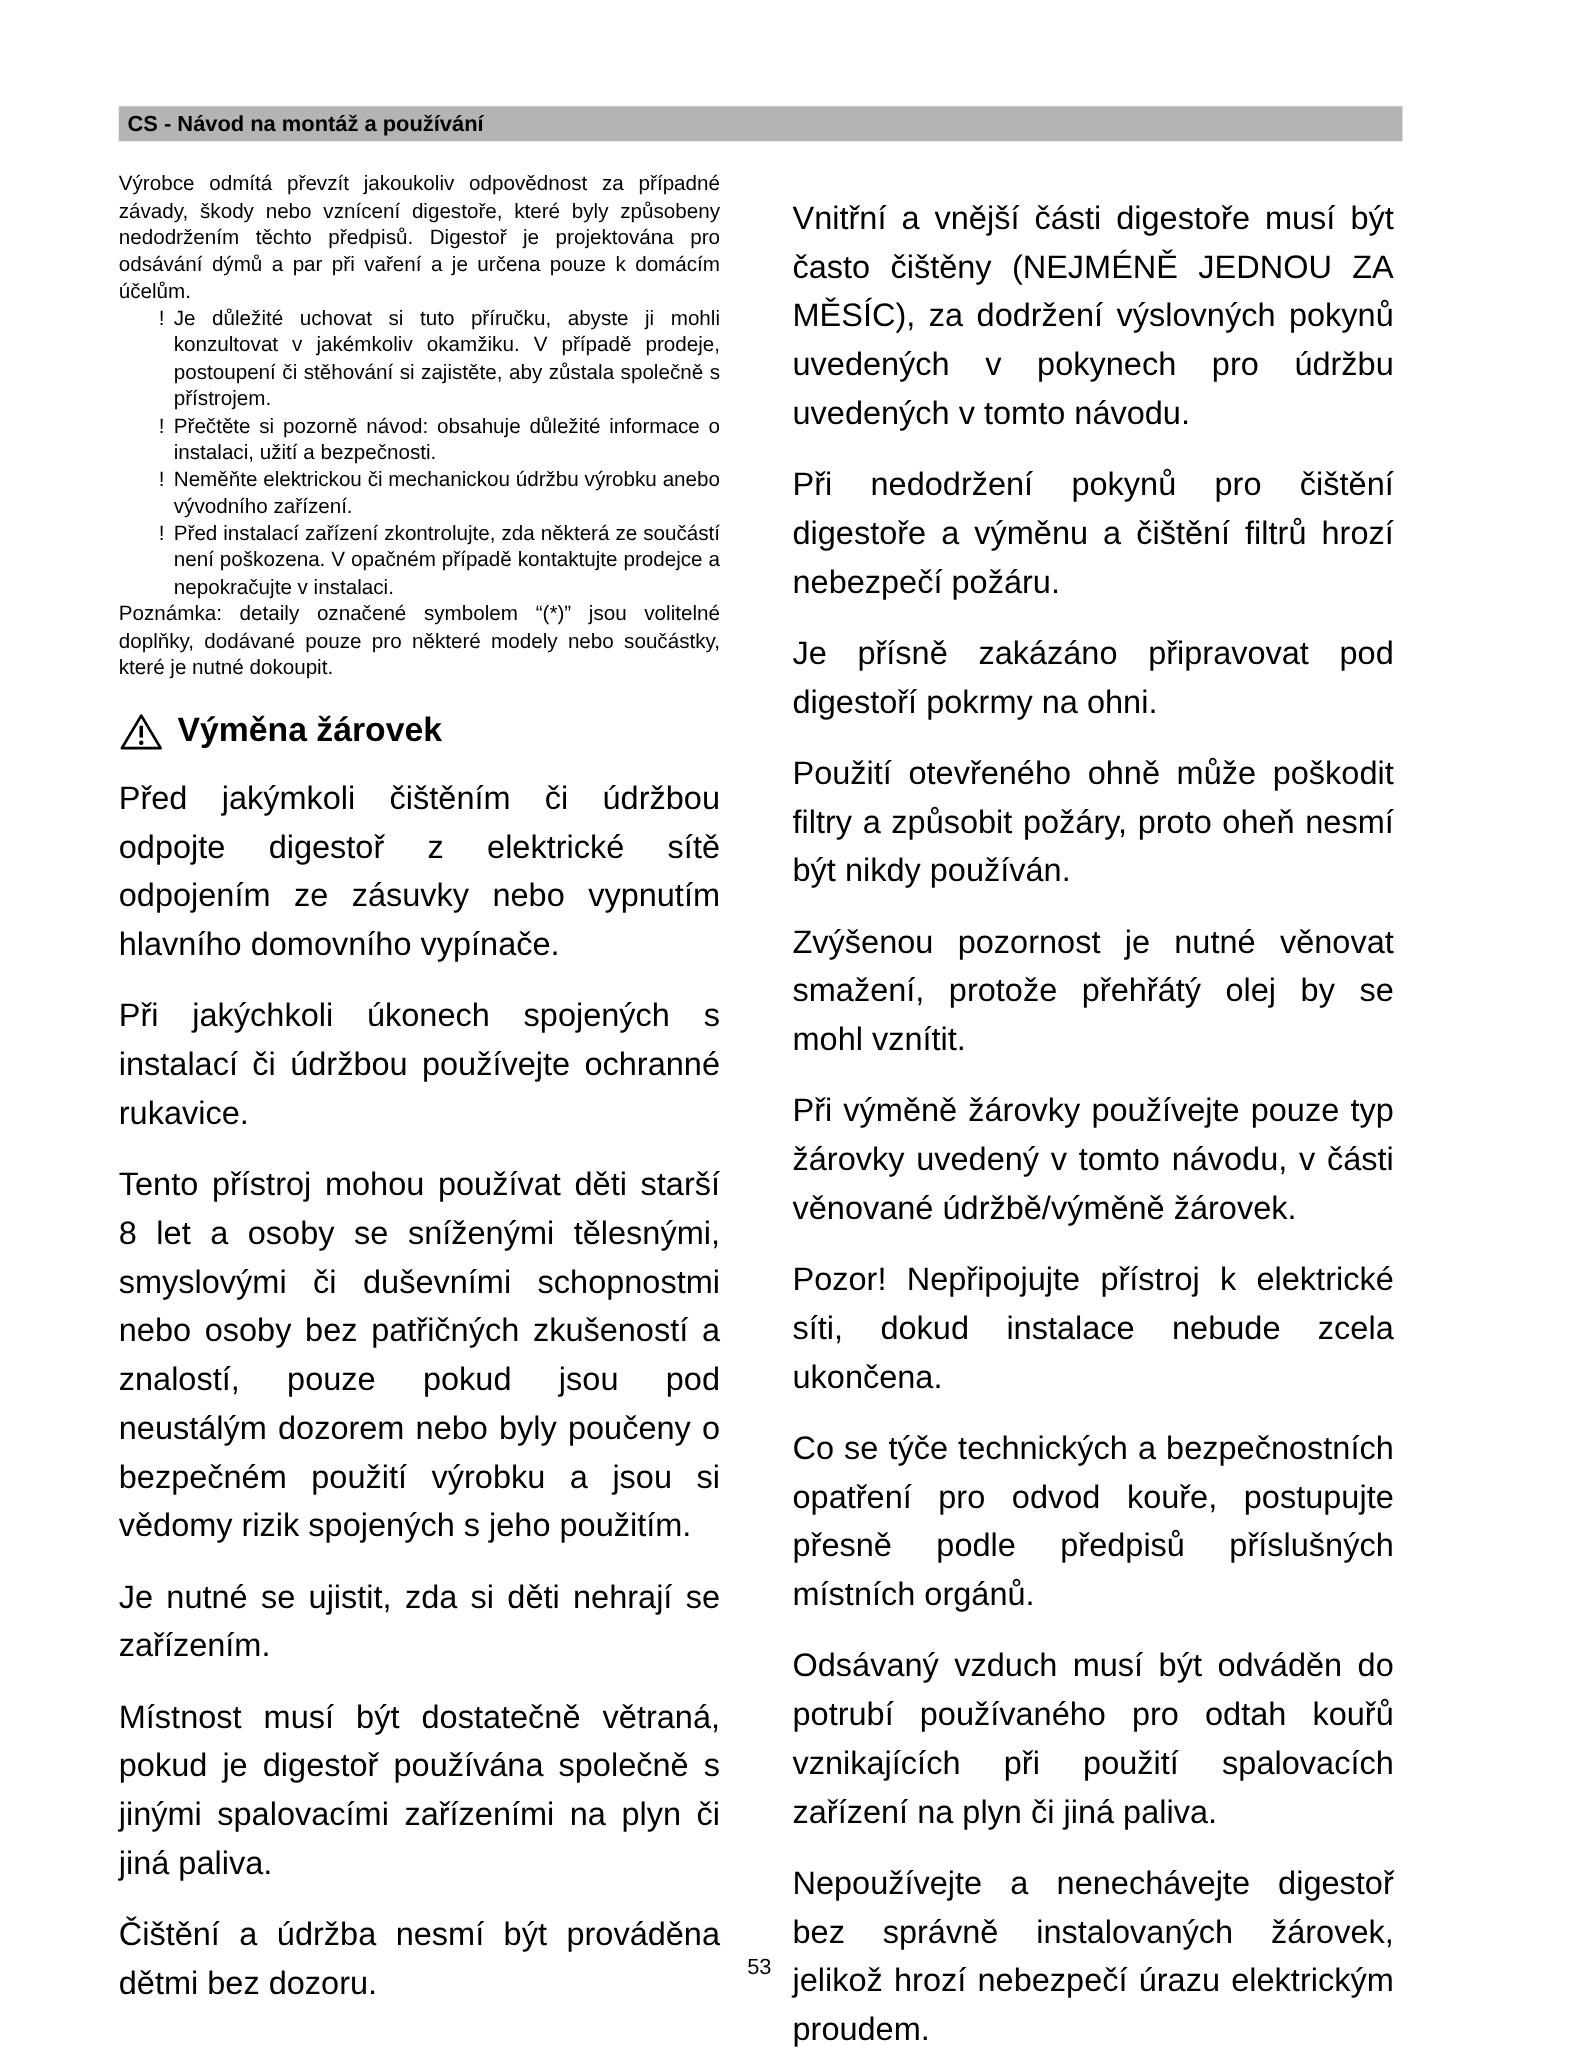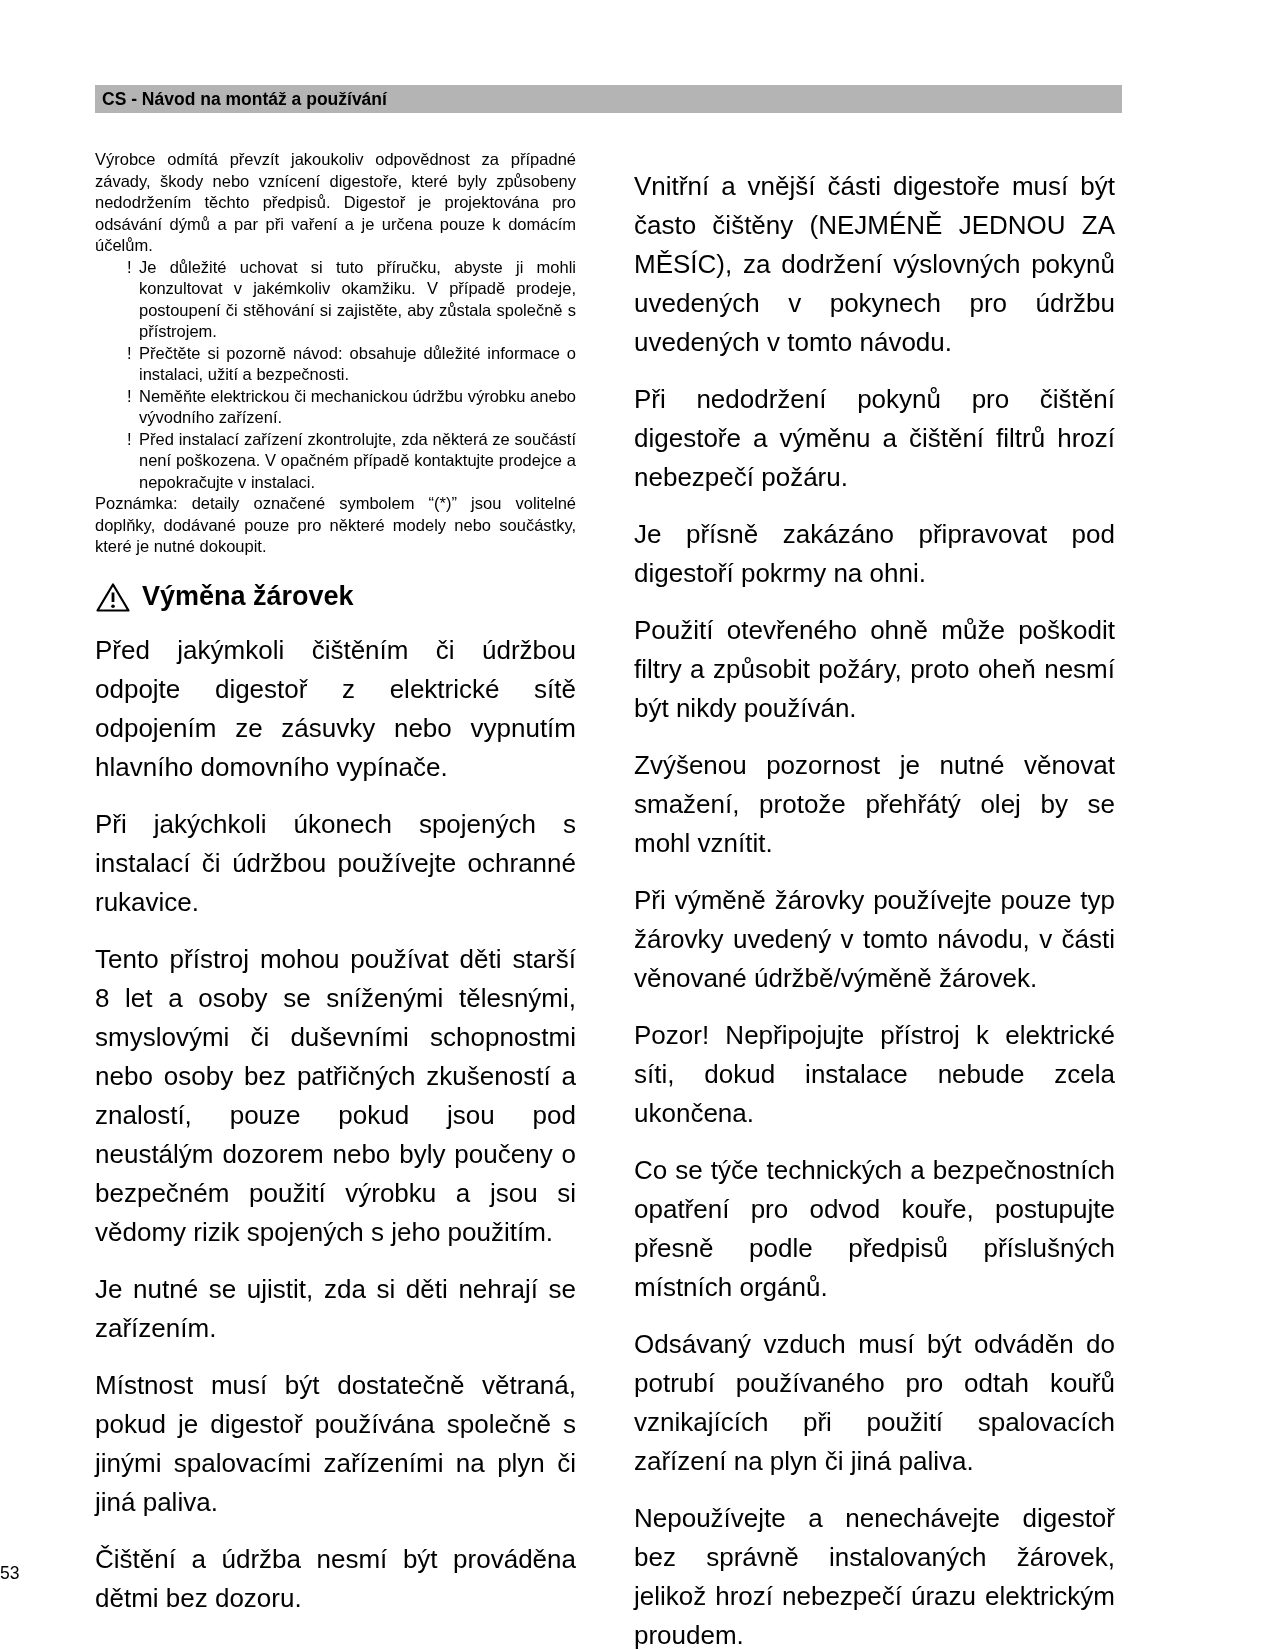--- a/index.html
+++ b/index.html
@@ -12,38 +12,38 @@
     overflow: hidden;
   }
   .page { position: absolute; inset: 0; padding: 85px 153px 0 95px; }
   .header-bar {
     background: #b4b4b4;
     height: 28px;
     display: flex; align-items: center;
     padding-left: 7px;
     font-weight: bold;
     font-size: 17.5px;
-    margin-bottom: 36px;
+    margin-bottom: 24px;
   }
   .columns { display: flex; gap: 58px; }
   .col { width: 481px; flex: none; }
   .small { font-size: 16.5px; line-height: 21.5px; text-align: justify; }
   .bullet { display: flex; font-size: 16.5px; line-height: 21.5px; }
   .bullet .marker { width: 44px; padding-left: 32px; flex: none; }
   .bullet .btext { flex: 1; text-align: justify; }
   .large { font-size: 26px; line-height: 39px; text-align: justify; margin-top: 18px; }
   .heading {
     display: flex; align-items: center; gap: 11px;
     font-size: 27px; font-weight: bold;
     margin: 22px 0 10px 0;
   }
   .heading svg { flex: none; display: block; margin-top: 2px; }
   .page-number {
     position: absolute; left: 0; width: 1215px; top: 1563px;
-    text-align: left; font-size: 17.5px;
+    text-align: center; font-size: 17.5px;
   }
 </style>
 </head>
 <body>
 
 <div class="page">
 
   <div class="header-bar">
     <span>CS - Návod na montáž a používání</span>
   </div>

